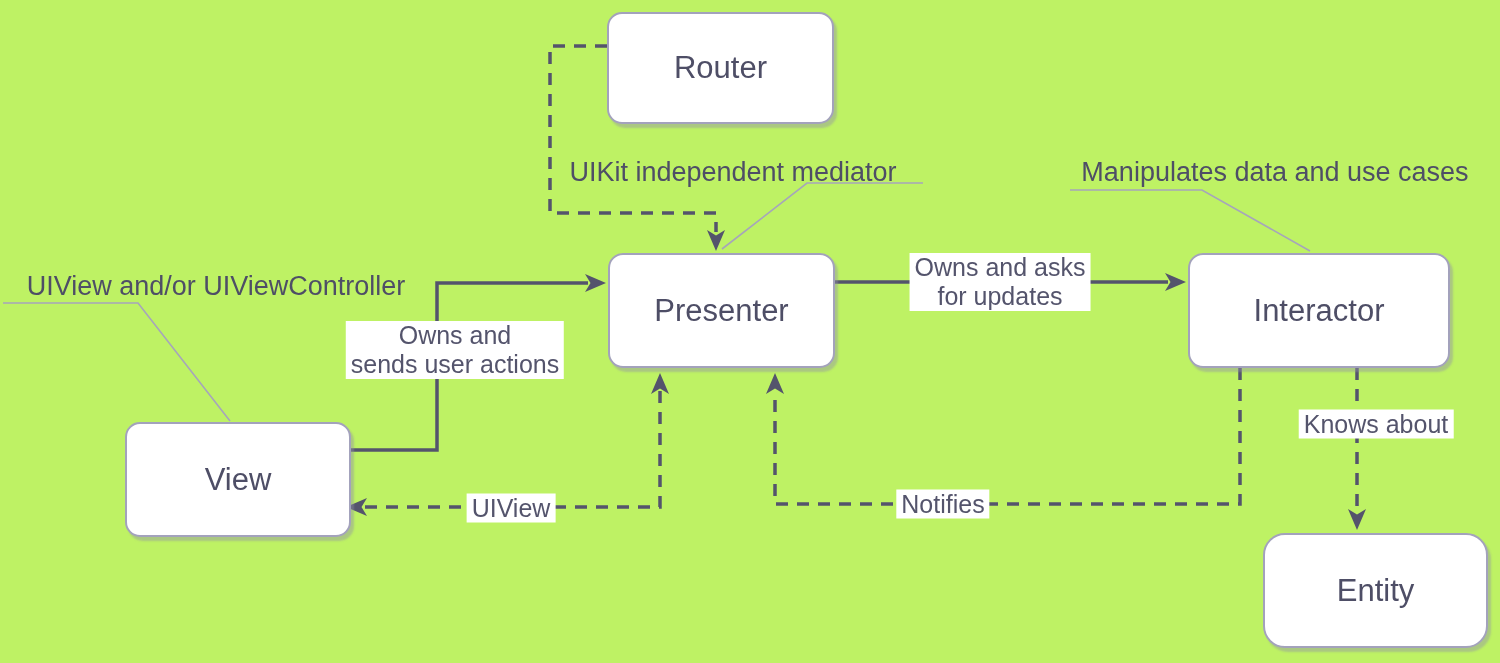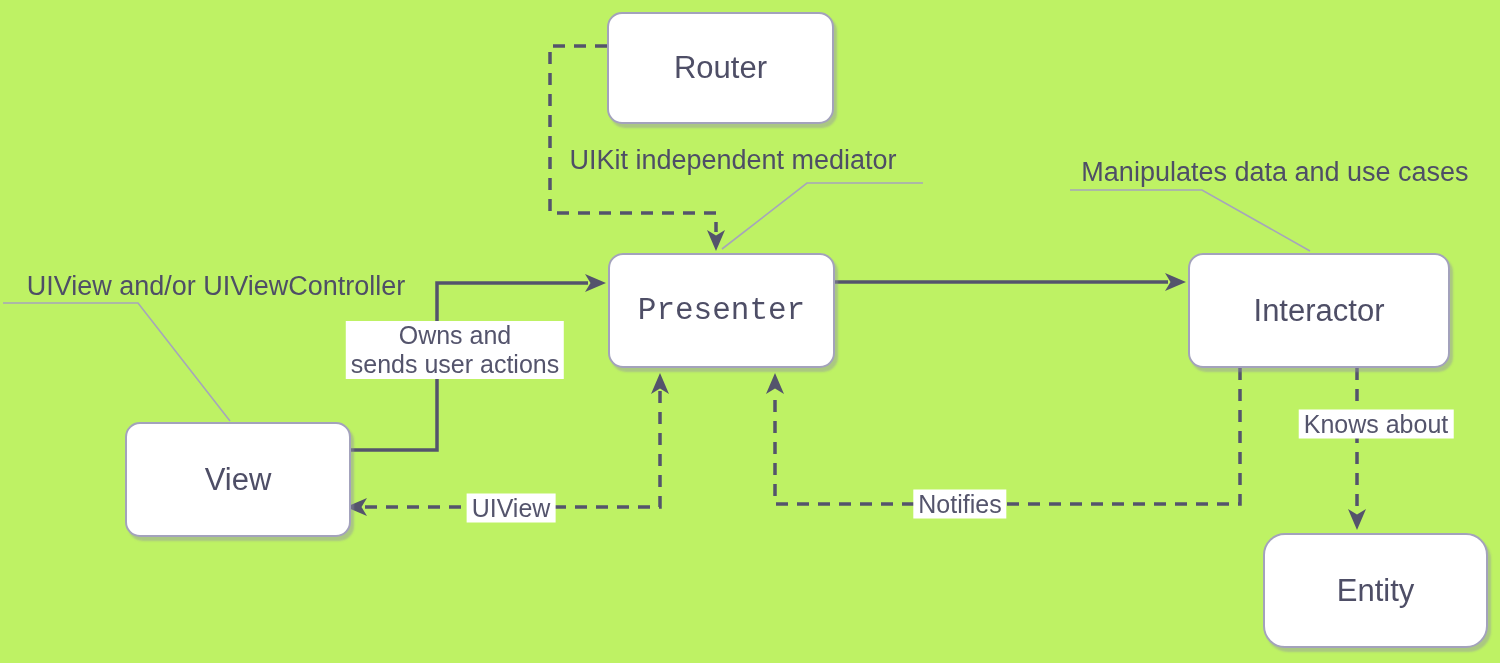--- a/index.html
+++ b/index.html
@@ -122,47 +122,51 @@
     <g>
       <path class="dashed-edge" d="M 1357 368 L 1357 511"></path>
       <path class="arrowhead" d="M 1357 530 L 1348 509 L 1357 514.5 L 1366 509 Z"></path>
     </g>
   </svg>
 
   <div class="node" style="left:607px; top:12px; width:227px; height:112px;">
     <span>Router</span>
   </div>
 
-  <div class="node" style="left:608px; top:253px; width:227px; height:115px;font-family:Liberation Mono, monospace;">
+  <div class="node" style="left:608px; top:253px; width:227px; height:115px;">
     <span>Presenter</span>
   </div>
 
   <div class="node" style="left:1188px; top:253px; width:262px; height:115px;">
     <span>Interactor</span>
   </div>
 
   <div class="node" style="left:117px; top:422px; width:226px; height:115px;margin-left:8px;">
     <span>View</span>
   </div>
 
   <div class="node" style="left:1263px; top:533px; width:225px; height:115px;border-radius:22px;">
     <span>Entity</span>
   </div>
 
   <div class="note-label" style="left:216px; top:286px;">UIView and/or UIViewController</div>
 
-  <div class="note-label" style="left:733px; top:160px;">UIKit independent mediator</div>
+  <div class="note-label" style="left:733px; top:172px;">UIKit independent mediator</div>
 
   <div class="note-label" style="left:1275px; top:172px;">Manipulates data and use cases</div>
 
   <div class="edge-label" style="left:455px; top:350px;">
     <span style="display:block;">Owns and</span>
     <span style="display:block;">sends user actions</span>
   </div>
 
+  <div class="edge-label" style="left:1000px; top:282px;">
+    <span style="display:block;">Owns and asks</span>
+    <span style="display:block;">for updates</span>
+  </div>
 
   <div class="edge-label" style="left:511px; top:508px;">UIView</div>
 
-  <div class="edge-label" style="left:943px; top:504px;margin-left:17px;">Notifies</div>
+  <div class="edge-label" style="left:943px; top:504px;">Notifies</div>
 
   <div class="edge-label" style="left:1376px; top:424px;">Knows about</div>
 
 </div>
 
 </body></html>

